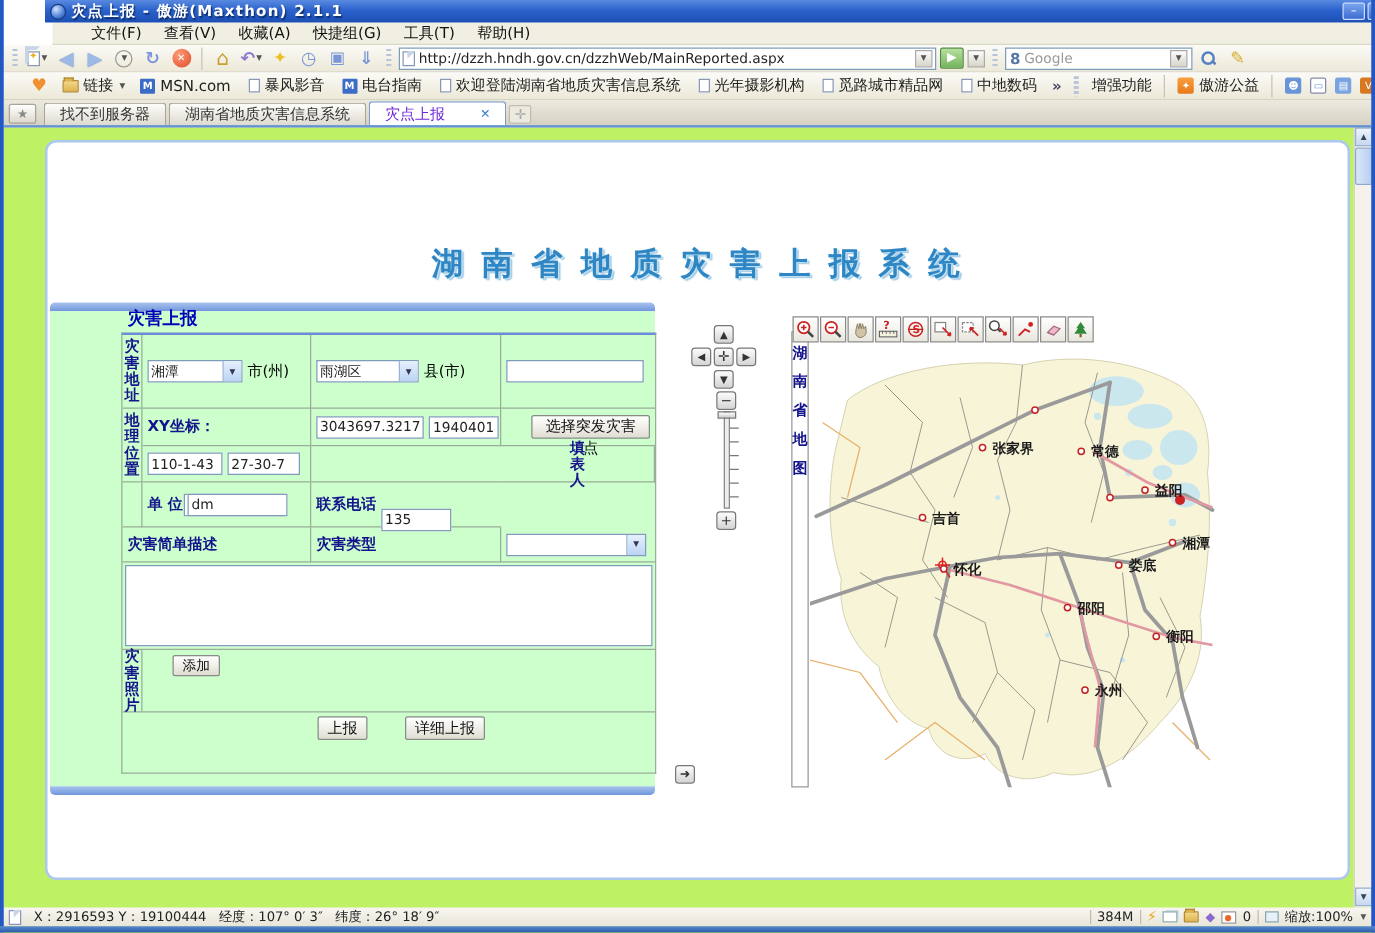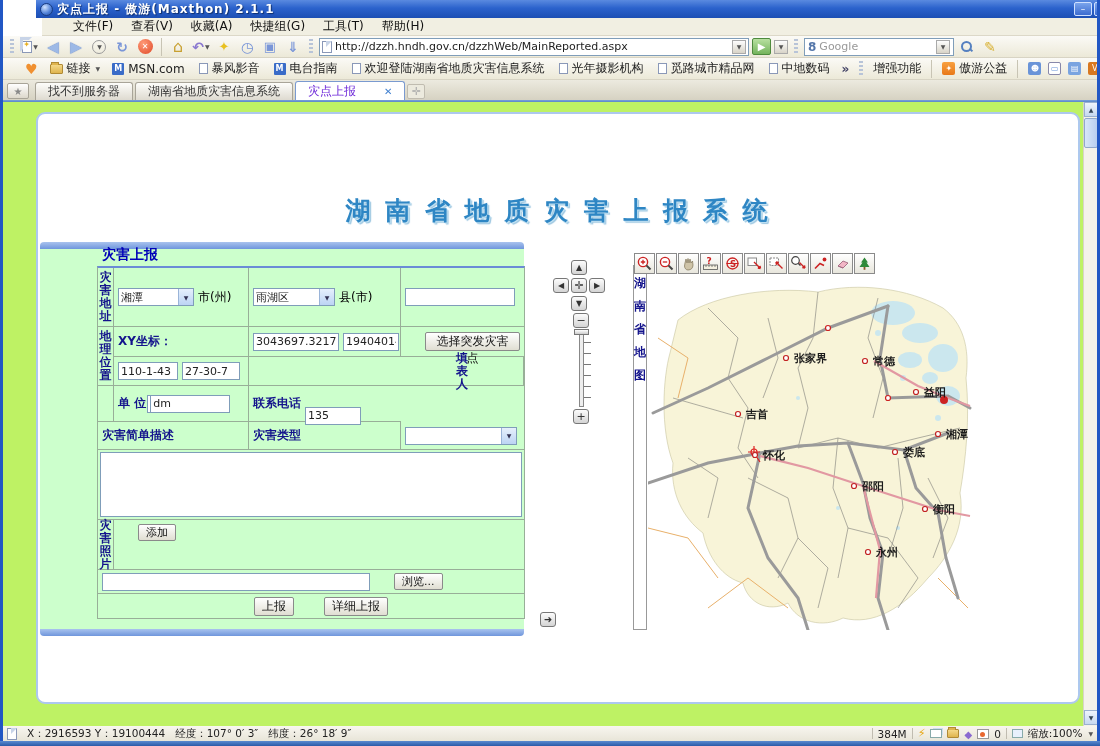--- a/index.html
+++ b/index.html
@@ -367,24 +367,20 @@
 
         <div class="cell last-c fill" style="grid-column:1/5;">
           <textarea class="desc-textarea" style=""></textarea>
         </div>
 
         <div class="cell vlabel">灾<br>害<br>照<br>片</div>
         <div class="cell last-c" style="grid-column:2/5;align-items:flex-start;padding-top:4px;">
           <button class="btn-xp" style="height:17px;font-size:11px;">添加</button>
         </div>
 
-        <div class="cell last-c" style="grid-column:1/5;">
-          <input class="txt" style="width: 268px;" value="">
-          <button class="btn-xp" style="height:17px;font-size:11px;">浏览...</button>
-        </div>
 
         <div class="cell last-c last-r" style="grid-column:1/5;justify-content:center;gap:10px;">
           <button class="btn-xp">上报</button>
           <button class="btn-xp">详细上报</button>
         </div>
       </div>
       <div class="band bottom"></div>
     </div>
 
     <span class="pad-btn g-up" style="left:568px; top:158px;"></span>

